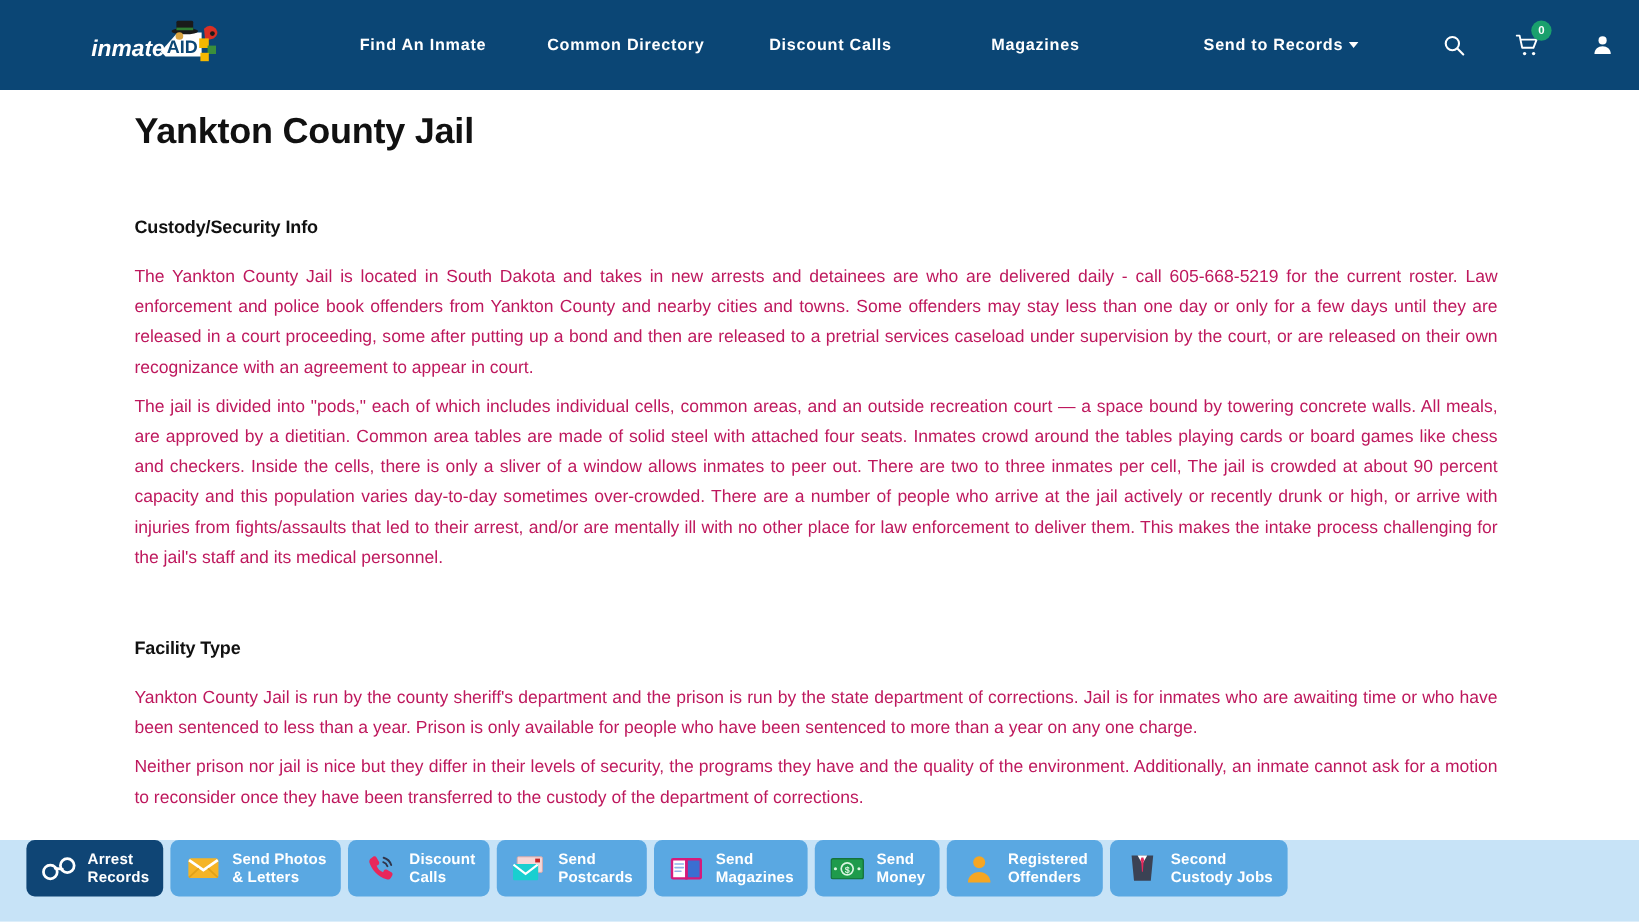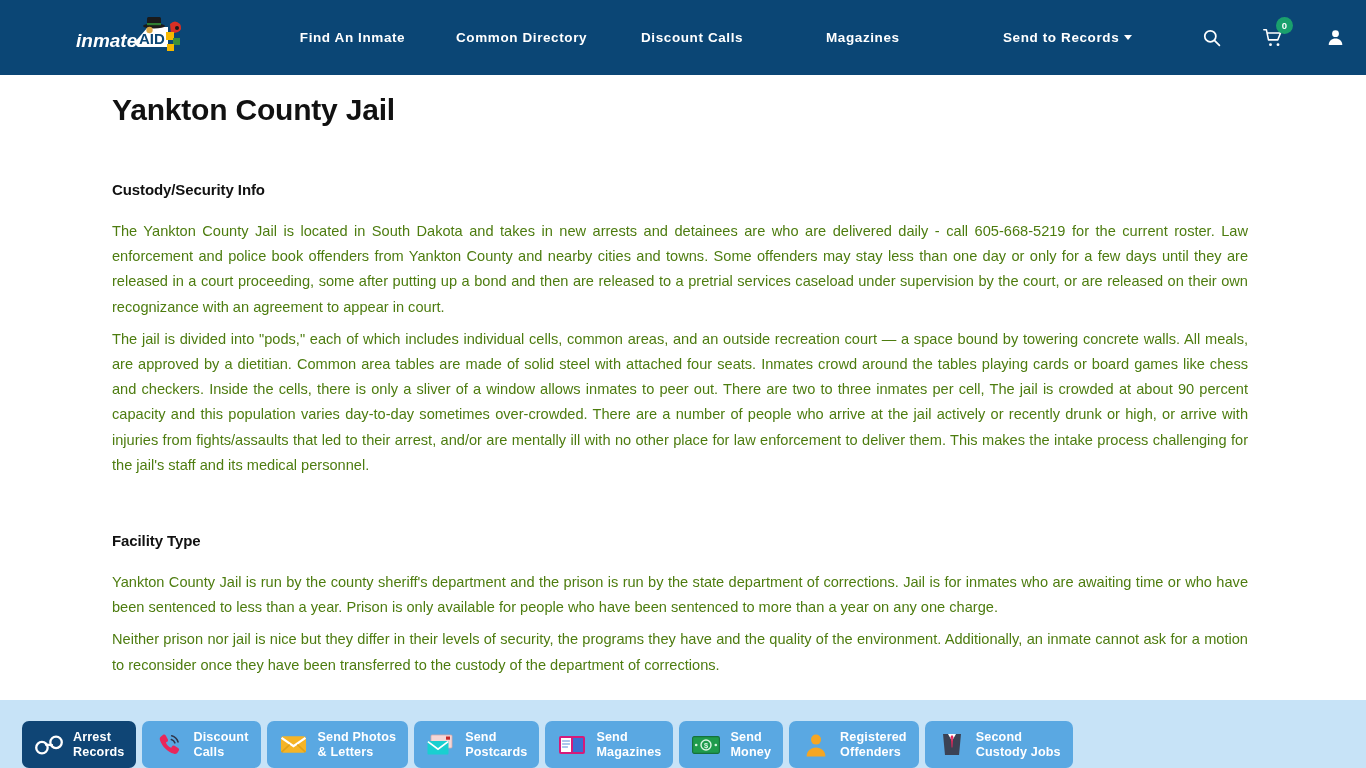--- a/index.html
+++ b/index.html
@@ -126,37 +126,37 @@
     font-size: 15px;
     font-weight: bold;
     color: #111111;
     margin-top: 54px;
     letter-spacing: -0.1px;
   }
 
   .para {
     font-size: 14.6px;
     line-height: 25.2px;
-    color: #4d7c0f;
+    color: #be185d;
     text-align: justify;
     margin-top: 18px;
   }
   .para + .para { margin-top: 7px; }
   .sect-head + .para { margin-top: 21px; }
 
   
   .toolbar {
     position: absolute;
     left: 0;
     bottom: 0;
     width: 1366px;
     height: 68px;
     background: #c7e3f7;
     display: flex;
-    align-items: flex-end;
+    align-items: flex-start;
     padding: 0 22px;
     gap: 6px;
   }
   .tbtn {
     height: 47px;
     border-radius: 7px;
     background: #5aa8e2;
     display: flex;
     align-items: center;
     gap: 9px;
@@ -266,40 +266,40 @@
           <circle cx="25" cy="9" r="6.5"></circle>
           <line x1="13.6" y1="11.6" x2="20.4" y2="12.2" stroke-linecap="round"></line>
       </svg>
     </span>
     <span class="tbtn-label">Arrest
 Records</span>
   </div>
 
   <div class="tbtn">
     <span class="tbtn-ico">
+      <svg width="27" height="21" viewBox="0 0 28 21">
+        <rect x="1" y="2" width="26" height="17" rx="2.5" fill="#f5b426"></rect>
+        <path d="M1.6 3.6 14 12.2 26.4 3.6" fill="none" stroke="#ffffff" stroke-width="2.4"></path>
+        <path d="M1.6 18.4 10 10.6M26.4 18.4 18 10.6" fill="none" stroke="#e0a118" stroke-width="1.6"></path>
+      </svg>
+    </span>
+    <span class="tbtn-label">Send Photos
+&amp; Letters</span>
+  </div>
+
+  <div class="tbtn">
+    <span class="tbtn-ico">
       <svg width="26" height="26" viewBox="0 0 24 24">
         <path d="M6.6 2.6c.9-.5 1.9-.2 2.4.7l1.9 3.3c.5.9.2 2-.7 2.5l-1.1.6c.8 2.3 2.6 4.1 4.9 4.9l.6-1.1c.5-.9 1.6-1.2 2.5-.7l3.3 1.9c.9.5 1.2 1.5.7 2.4l-1 1.7c-.7 1.2-2.1 1.8-3.4 1.3C10.4 18.1 5.6 13.3 3.6 7.3c-.4-1.3.1-2.7 1.3-3.4z" fill="#e8275b"></path>
         <path d="M14.5 3.5a8.5 8.5 0 0 1 5.8 5.6" stroke="#30364c" stroke-width="1.5" fill="none" stroke-linecap="round"></path>
         <path d="M14.2 6.9a5 5 0 0 1 3.2 3.1" stroke="#30364c" stroke-width="1.5" fill="none" stroke-linecap="round"></path>
       </svg>
     </span>
     <span class="tbtn-label">Discount
 Calls</span>
-  </div>
-
-  <div class="tbtn">
-    <span class="tbtn-ico">
-      <svg width="27" height="21" viewBox="0 0 28 21">
-        <rect x="1" y="2" width="26" height="17" rx="2.5" fill="#f5b426"></rect>
-        <path d="M1.6 3.6 14 12.2 26.4 3.6" fill="none" stroke="#ffffff" stroke-width="2.4"></path>
-        <path d="M1.6 18.4 10 10.6M26.4 18.4 18 10.6" fill="none" stroke="#e0a118" stroke-width="1.6"></path>
-      </svg>
-    </span>
-    <span class="tbtn-label">Send Photos
-&amp; Letters</span>
   </div>
 
   <div class="tbtn">
     <span class="tbtn-ico">
       <svg width="28" height="22" viewBox="0 0 28 22">
         <rect x="4" y="1" width="21" height="13" rx="1" fill="#f6d7d7" stroke="#d8a9a9" stroke-width="0.8"></rect>
         <rect x="19" y="2.5" width="4" height="3.2" fill="#c62828"></rect>
         <rect x="0.5" y="7" width="21" height="13.5" rx="1" fill="#19cfd0"></rect>
         <path d="M0.9 7.6 11 15.2 21.1 7.6" fill="none" stroke="#ffffff" stroke-width="1.8"></path>
       </svg>

